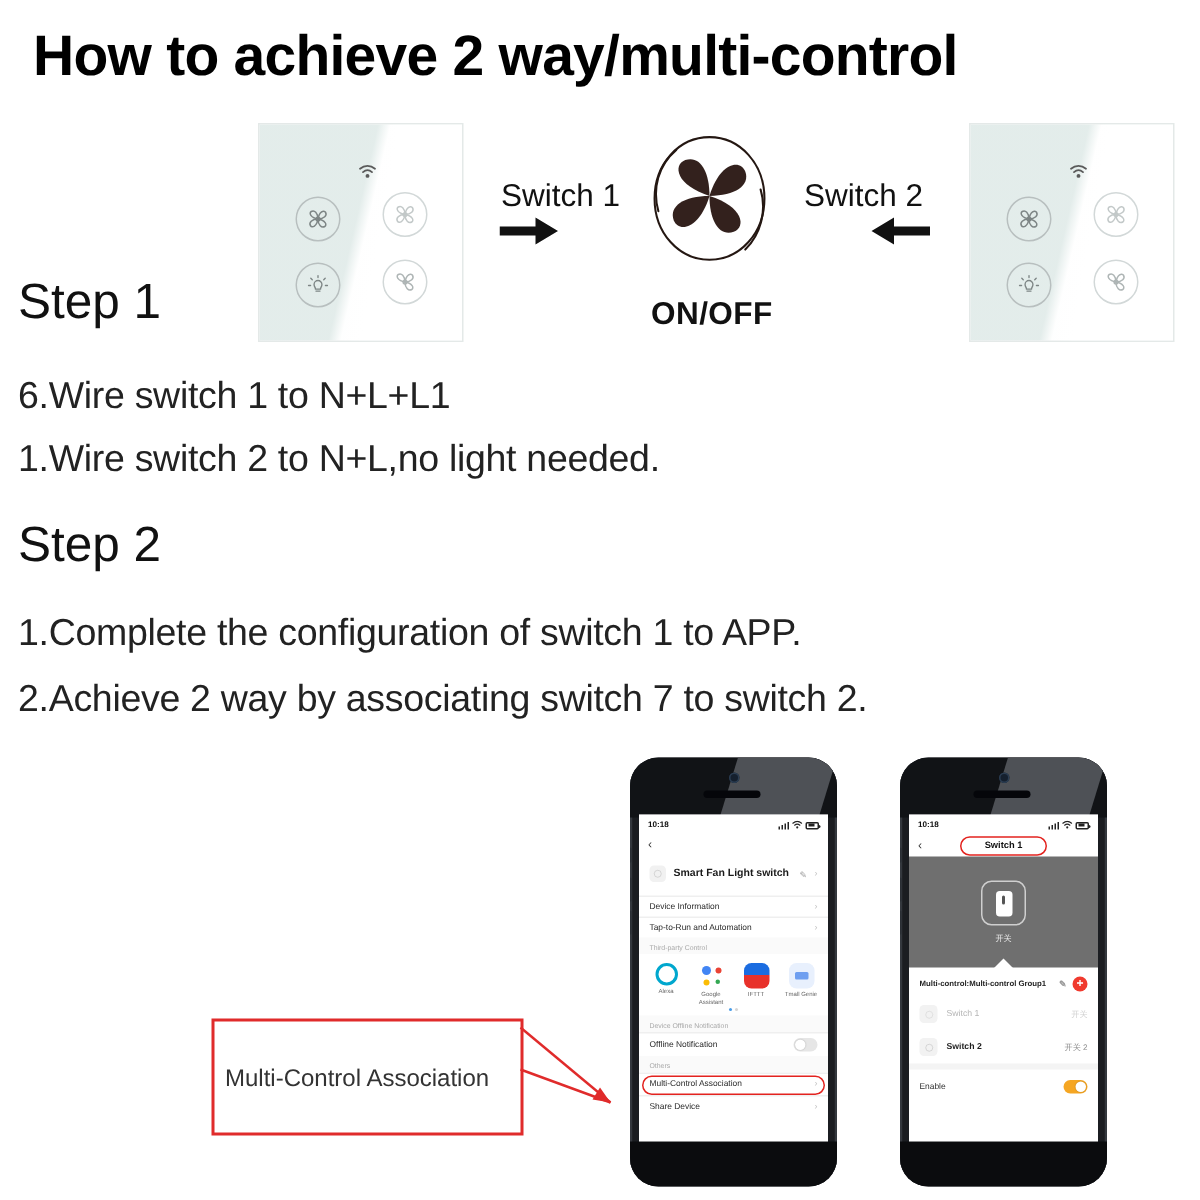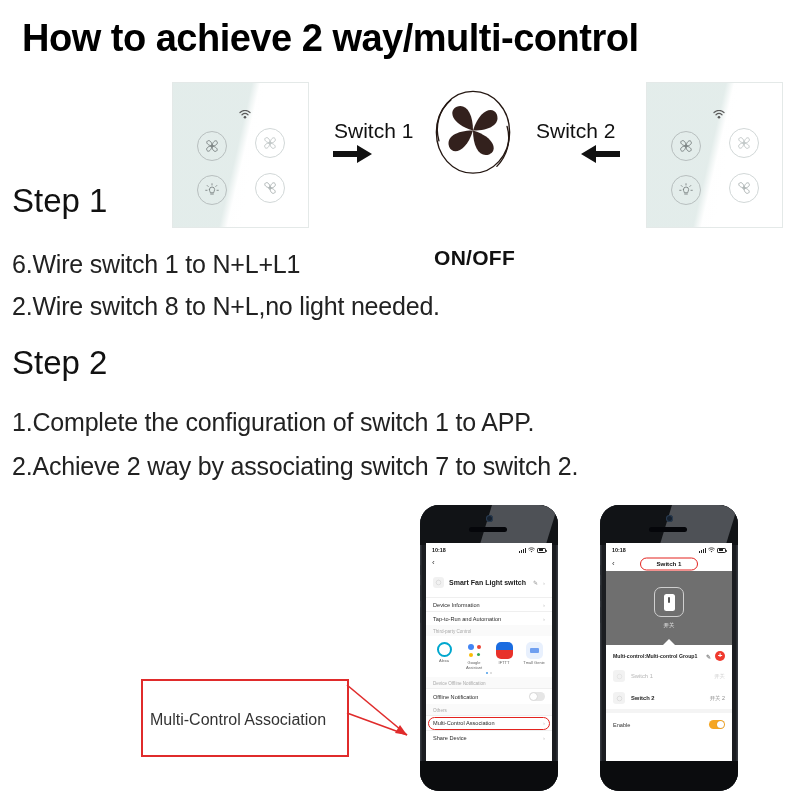--- a/index.html
+++ b/index.html
@@ -331,25 +331,25 @@
       <path d="M24 14 C10 26 5 44 10 62"></path>
       <path d="M78 92 C90 80 95 62 90 45"></path>
     </g>
     <g fill="#33211d">
       <path d="M50 50 C50 30 42 18 31 22 C21 26 24 42 50 50 Z"></path>
       <path d="M50 50 C70 50 82 42 78 31 C74 21 58 24 50 50 Z"></path>
       <path d="M50 50 C50 70 58 82 69 78 C79 74 76 58 50 50 Z"></path>
       <path d="M50 50 C30 50 18 58 22 69 C26 79 42 76 50 50 Z"></path>
     </g>
   </svg>
-  <div class="onoff" style="left:434px; top:198px;margin-top:48px;">ON/OFF</div>
+  <div class="onoff" style="left:434px; top:198px;">ON/OFF</div>
 
   <div class="step-head" style="left:12px; top:182px;text-align:right;">Step 1</div>
   <div class="body-line" style="left:12px; top:250px;">6.Wire switch 1 to N+L+L1</div>
-  <div class="body-line" style="left:12px; top:292px;">2.Wire switch 8 to N+L,no light needed.</div>
+  <div class="body-line" style="left:12px; top:292px;">1.Wire switch 2 to N+L,no light needed.</div>
 
   <div class="step-head" style="left:12px; top:344px;">Step 2</div>
   <div class="body-line" style="left:12px; top:408px;">1.Complete the configuration of switch 1 to APP.</div>
   <div class="body-line" style="left:12px; top:452px;">2.Achieve 2 way by associating switch 7 to switch 2.</div>
 
   <div class="callout" style="left:141px; top:679px; width:208px; height:78px;"></div>
   <div class="callout-text" style="left:150px; top:711px;">Multi-Control Association</div>
   <svg class="callout-arrow" style="left:345px; top:683px; width:68px; height:60px;" viewBox="0 0 68 60">
     <path d="M2 2 L62 52" stroke="#e02b2b" stroke-width="1.6" fill="none"></path>
     <path d="M2 30 L62 52" stroke="#e02b2b" stroke-width="1.6" fill="none"></path>

